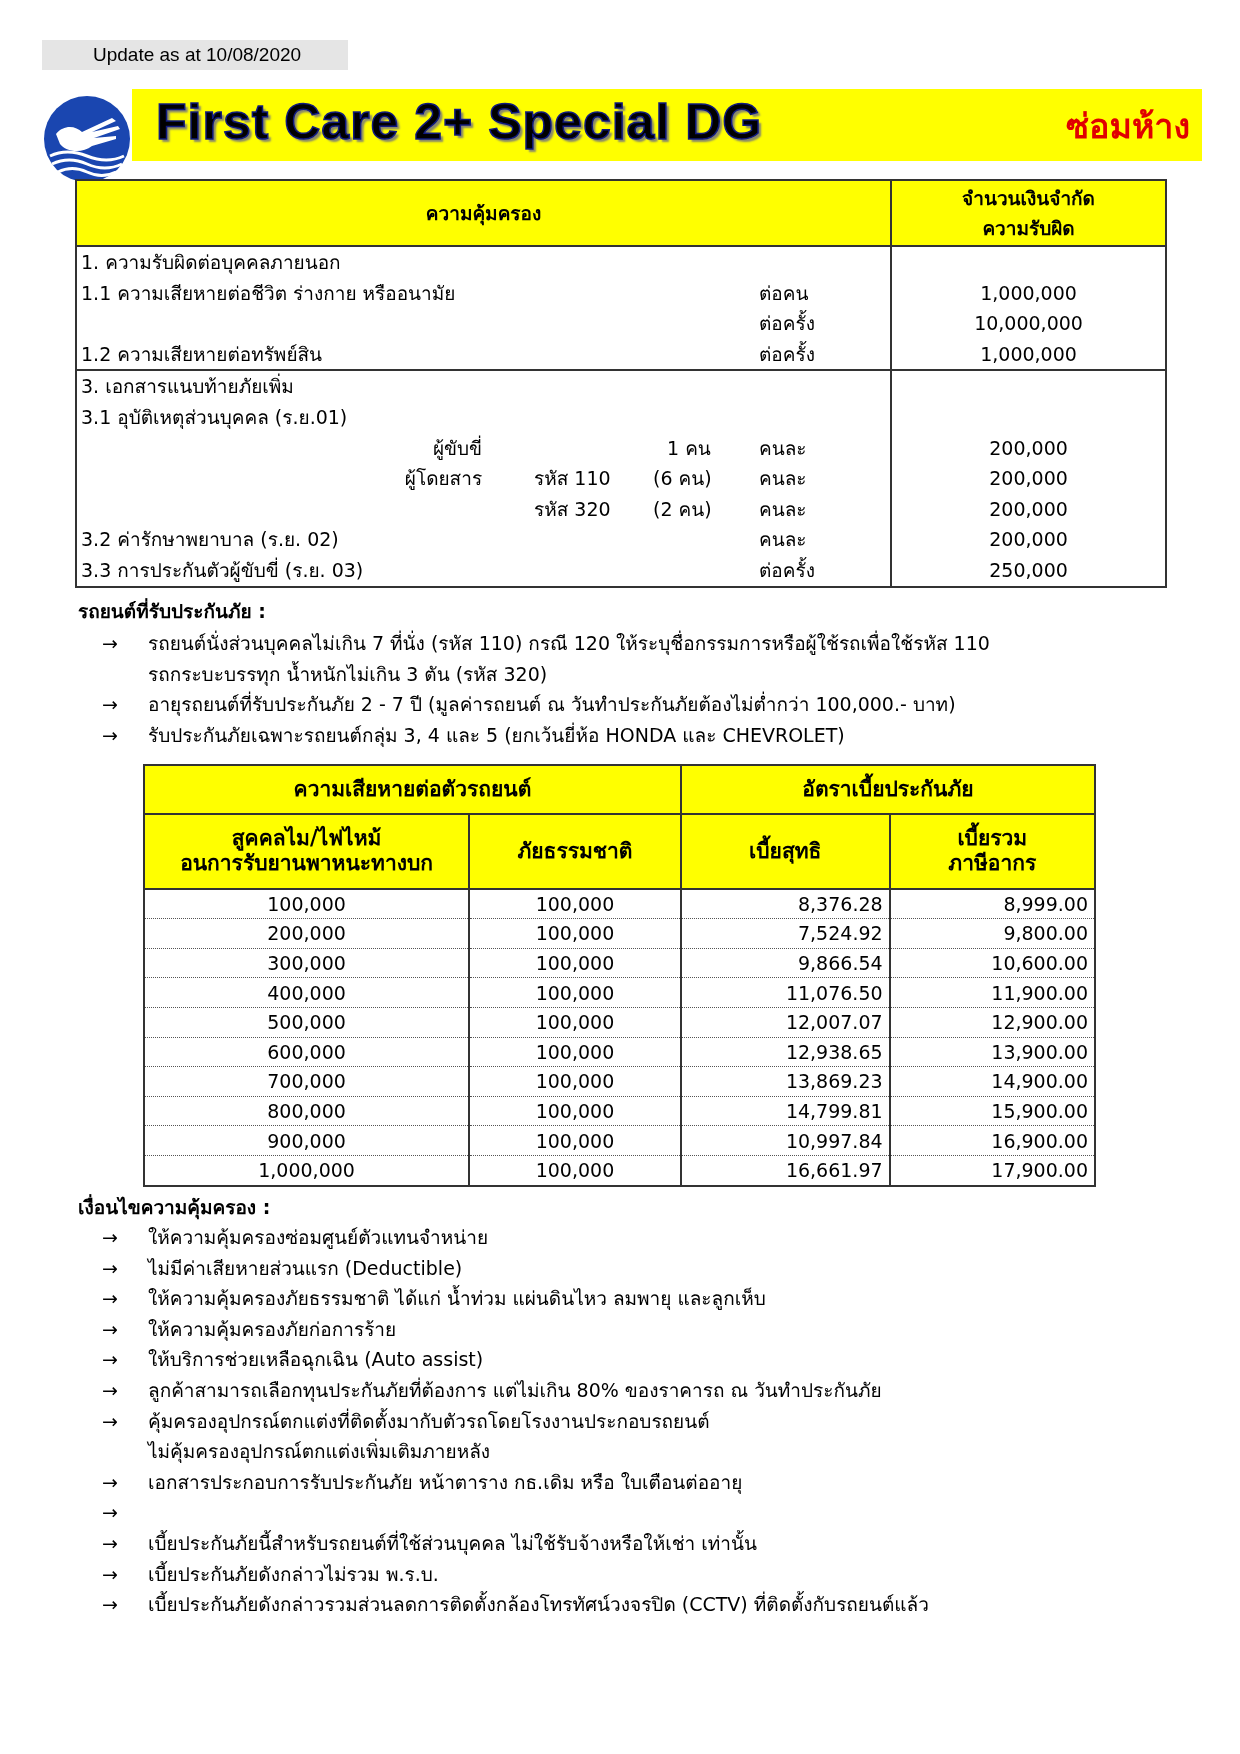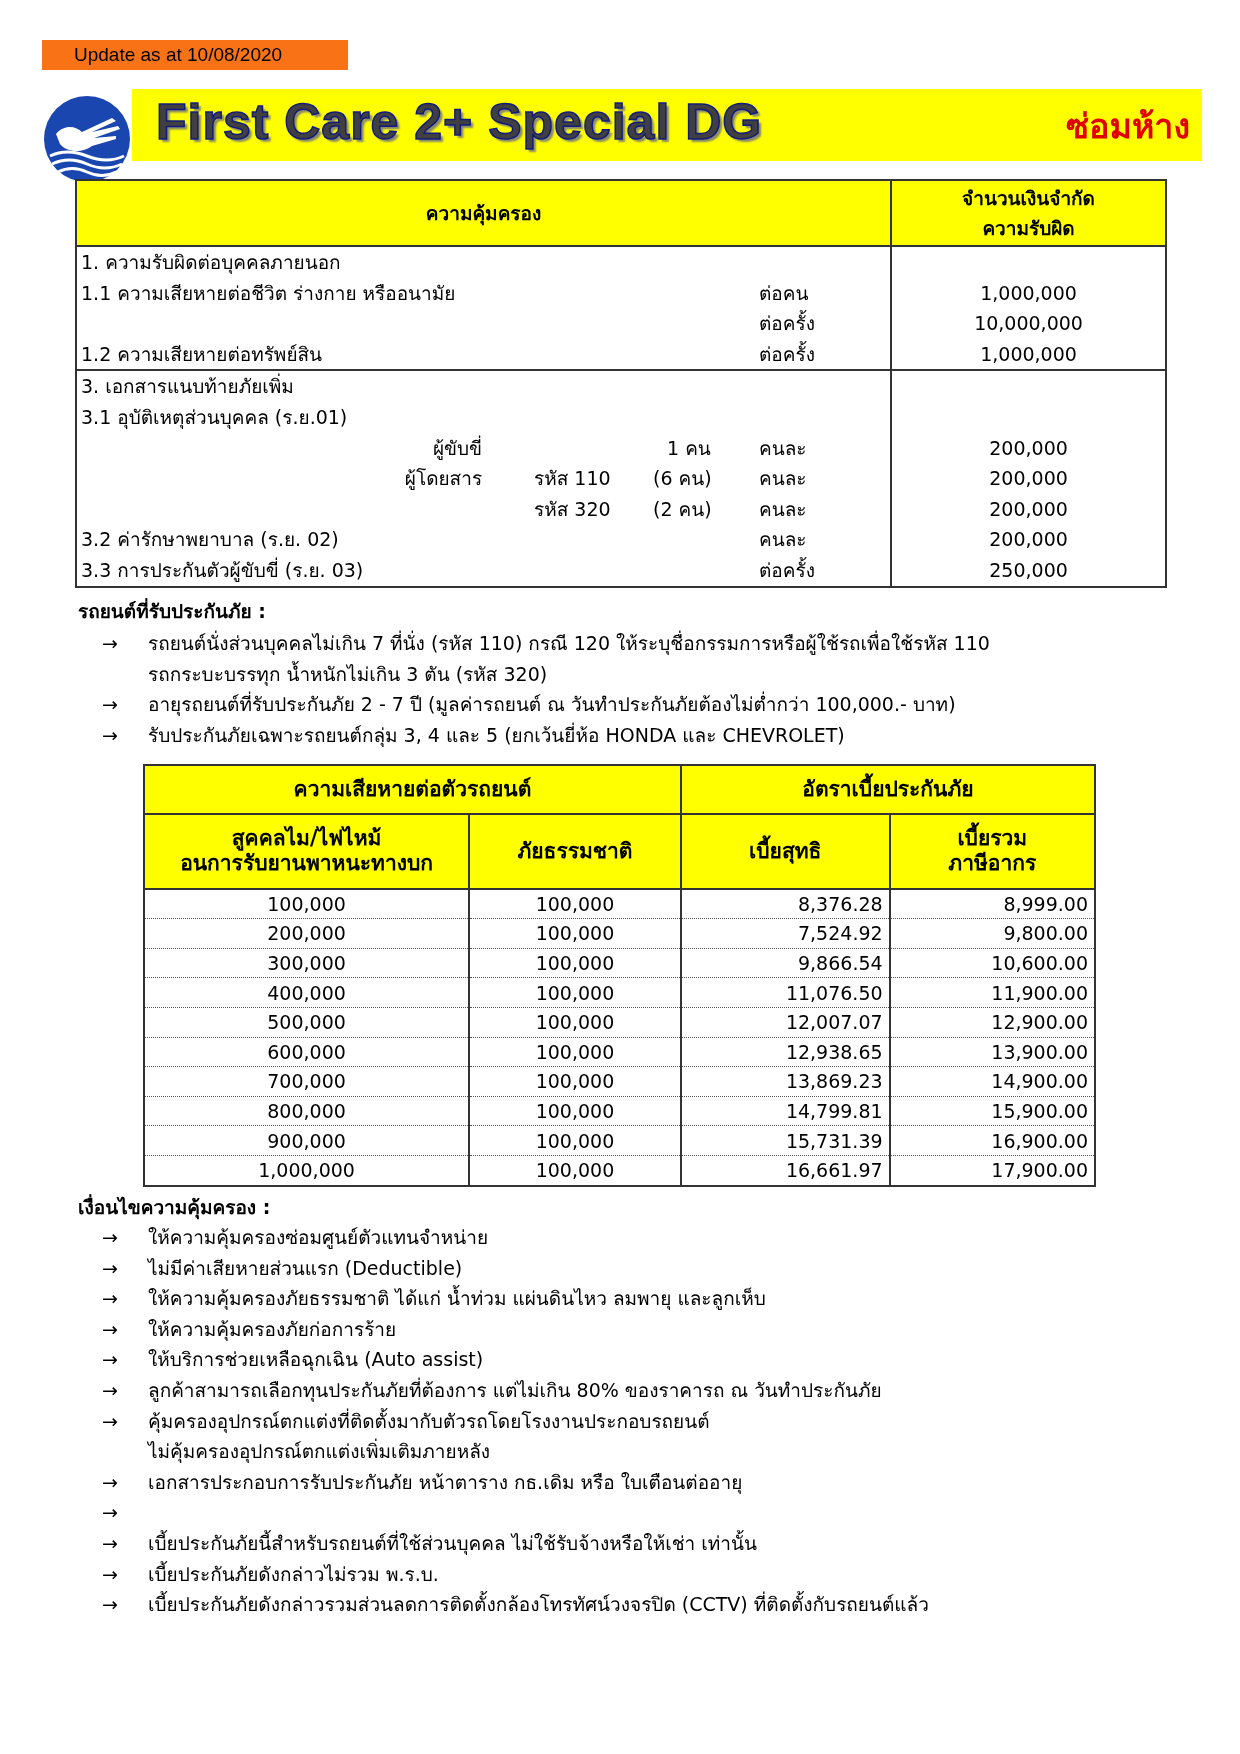--- a/index.html
+++ b/index.html
@@ -1,20 +1,20 @@
 <!DOCTYPE html>
 <html><head>
   <meta charset="utf-8">
   <style>
     html, body { margin: 0; padding: 0; background: #ffffff; }
     body { width: 1240px; height: 1754px; position: relative; font-family: "DejaVu Sans", "Liberation Sans", sans-serif; color: #000; overflow: hidden; }
-    .update-badge { position: absolute; left: 42px; top: 40px; width: 306px; height: 30px; background: #f97316; font-size: 19px; line-height: 30px; padding-left: 32px; box-sizing: border-box; font-family: "Liberation Sans", sans-serif; }
+    .update-badge { position: absolute; left: 42px; top: 40px; width: 306px; height: 30px; background: #e5e5e5; font-size: 19px; line-height: 30px; padding-left: 51px; box-sizing: border-box; font-family: "Liberation Sans", sans-serif; }
     .logo { position: absolute; left: 42px; top: 94px; width: 90px; height: 90px; }
     .title-bar { position: absolute; left: 132px; top: 89px; width: 1070px; height: 72px; background: #ffff00; }
-    .title-text { position: absolute; left: 24px; top: 4px; font-family: "Liberation Sans", sans-serif; font-weight: bold; font-size: 50px; color: #404040; -webkit-text-stroke: 1.5px #101a80; text-shadow: 3px 3px 2px #8a8a6a; letter-spacing: 1px; }
+    .title-text { position: absolute; left: 24px; top: 4px; font-family: "Liberation Sans", sans-serif; font-weight: bold; font-size: 50px; color: #000000; -webkit-text-stroke: 1.5px #101a80; text-shadow: 3px 3px 2px #8a8a6a; letter-spacing: 1px; }
     .title-sub { position: absolute; right: 12px; top: 10px; font-weight: bold; font-size: 34px; color: #e00000; }
 
     table { border-collapse: collapse; }
     .cov { position: absolute; left: 75px; top: 179px; width: 1092px; font-size: 19px; }
     .cov td, .cov th { padding: 0; }
     .cov .hdr th { background: #ffff00; height: 64px; font-weight: bold; border: 2px solid #333; font-size: 19px; }
     .cov .col-desc { width: 816px; }
     .cov .col-amt { width: 274px; }
     .cov .section td { border-left: 2px solid #333; border-right: 2px solid #333; vertical-align: top; }
     .cov .section-end td { border-bottom: 2px solid #333; }
@@ -201,21 +201,21 @@
       </tr>
       <tr>
         <td class="c">800,000</td>
         <td class="c">100,000</td>
         <td class="r">14,799.81</td>
         <td class="r">15,900.00</td>
       </tr>
       <tr>
         <td class="c">900,000</td>
         <td class="c">100,000</td>
-        <td class="r">15,731.39</td>
+        <td class="r">10,997.84</td>
         <td class="r">16,900.00</td>
       </tr>
       <tr>
         <td class="c">1,000,000</td>
         <td class="c">100,000</td>
         <td class="r">16,661.97</td>
         <td class="r">17,900.00</td>
       </tr>
     </tbody>
 </table>

